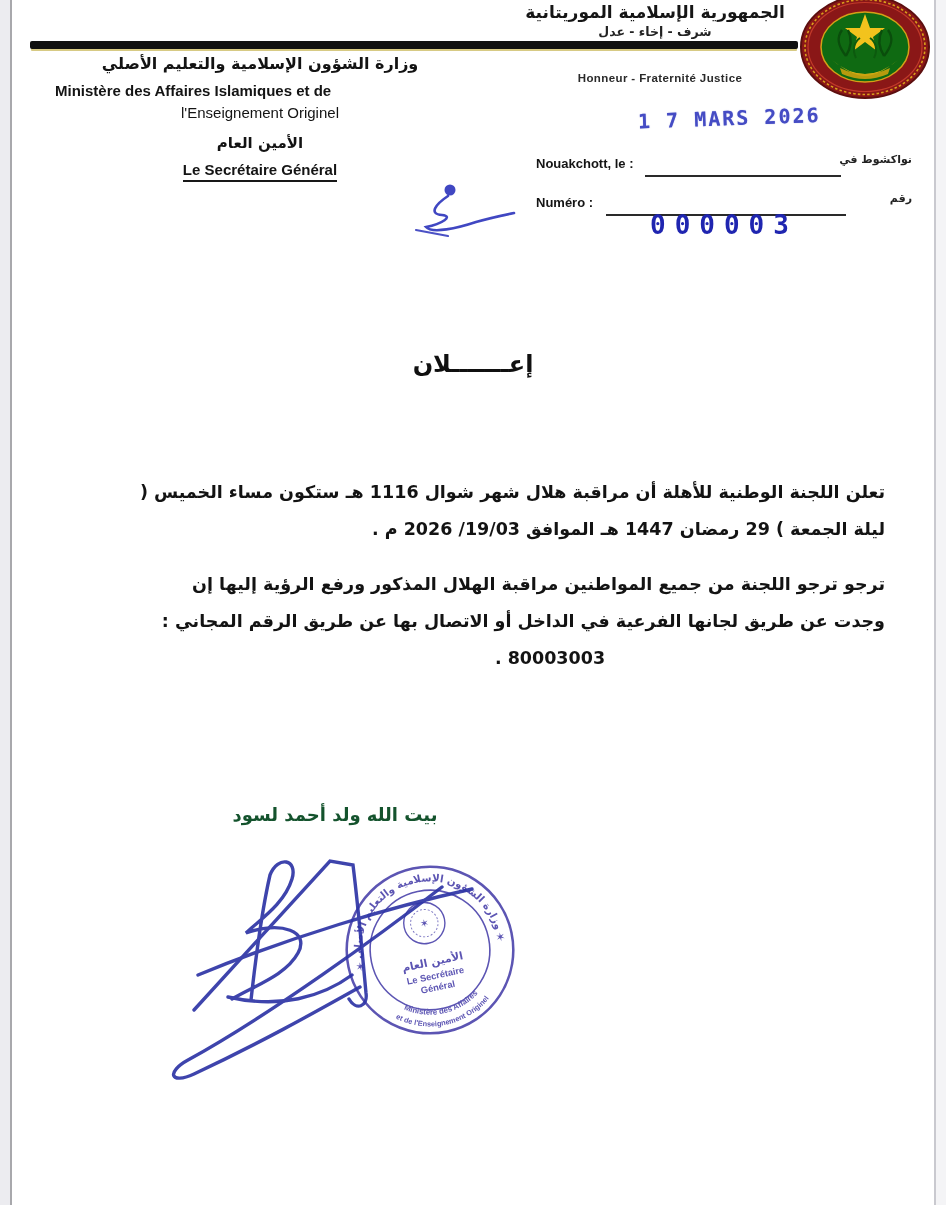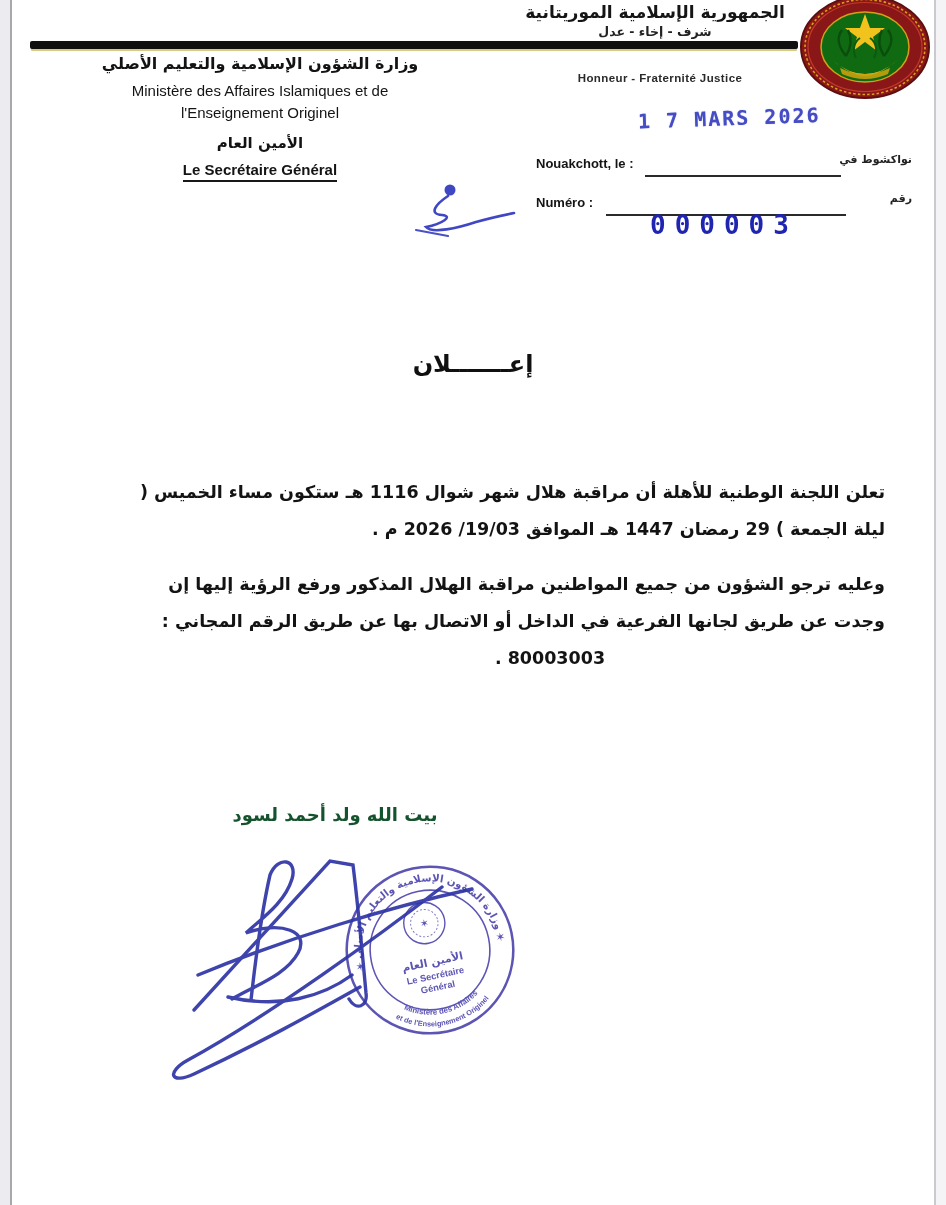--- a/index.html
+++ b/index.html
@@ -20,21 +20,21 @@
     font-weight:700;font-size:12.5px;color:#222;direction:rtl;}
   .bar-main{left:30px;top:41px;width:768px;height:8px;background:#0f0f0f;
     box-shadow:0 3px 0 -1px rgba(176,150,10,.5);border-radius:2px;}
   .bar-right{left:900px;top:44px;width:26px;height:7px;background:#0f0f0f;border-radius:0 4px 4px 0;}
 
   .republic{left:495px;top:53px;width:330px;text-align:center;font-weight:700;font-size:13px;color:#141414;}
   .motto-fr{left:495px;top:72px;width:330px;text-align:center;font-weight:700;font-size:11.5px;color:#2a2a2a;letter-spacing:.4px;}
 
   .ministry-ar{left:55px;top:54px;width:410px;text-align:center;font-family:"DejaVu Sans",sans-serif;
     font-weight:700;font-size:16px;color:#131313;direction:rtl;}
-  .ministry-fr1{left:55px;top:82px;width:410px;text-align:center;font-weight:400;font-size:15px;color:#141414;}
+  .ministry-fr1{left:55px;top:82px;width:410px;text-align:left;font-weight:700;font-size:15px;color:#141414;}
   .ministry-fr2{left:55px;top:104px;width:410px;text-align:center;font-weight:400;font-size:15px;color:#141414;}
   .sg-ar{left:55px;top:134px;width:410px;text-align:center;font-family:"DejaVu Sans",sans-serif;
     font-weight:700;font-size:15px;color:#131313;direction:rtl;}
   .sg-fr{left:55px;top:161px;width:410px;text-align:center;font-weight:700;font-size:15px;color:#141414;}
   .sg-fr span{border-bottom:2.5px solid #181818;padding-bottom:2px;}
 
   .date-stamp{left:638px;top:106px;width:200px;font-family:"DejaVu Sans Mono",monospace;
     font-weight:700;font-size:20px;color:#454cc4;transform:rotate(-2deg);letter-spacing:2px;
     text-shadow:0 0 1px rgba(69,76,196,.55);white-space:nowrap;}
   .row-label{font-weight:700;font-size:13px;color:#141414;white-space:nowrap;}
@@ -124,21 +124,21 @@
   </svg>
 
   <div class="abs doc-title">إعـــــــلان</div>
 
   <div class="abs body-par par1">
     <div class="par-line">تعلن اللجنة الوطنية للأهلة أن مراقبة هلال شهر شوال 1116 هـ ستكون مساء الخميس (</div>
     <div class="par-line">ليلة الجمعة ) 29 رمضان 1447 هـ الموافق 19/03/ 2026 م .</div>
   </div>
 
   <div class="abs body-par par2">
-    <div class="par-line">وعليه ترجو الشؤون من جميع المواطنين مراقبة الهلال المذكور ورفع الرؤية إليها إن</div>
+    <div class="par-line">ترجو ترجو اللجنة من جميع المواطنين مراقبة الهلال المذكور ورفع الرؤية إليها إن</div>
     <div class="par-line">وجدت عن طريق لجانها الفرعية في الداخل أو الاتصال بها عن طريق الرقم المجاني :</div>
     <div class="par-line par-line-center">80003003 .</div>
   </div>
 
   <div class="abs signatory">بيت الله ولد أحمد لسود</div>
 
   <svg class="abs stamp-svg" width="196" height="196" viewBox="0 0 200 200">
     <g transform="rotate(-12 100 100)" stroke="#4b43ab" fill="none">
       <circle cx="100" cy="100" r="85" stroke-width="2.6"></circle>
       <circle cx="100" cy="100" r="61" stroke-width="1.6"></circle>

